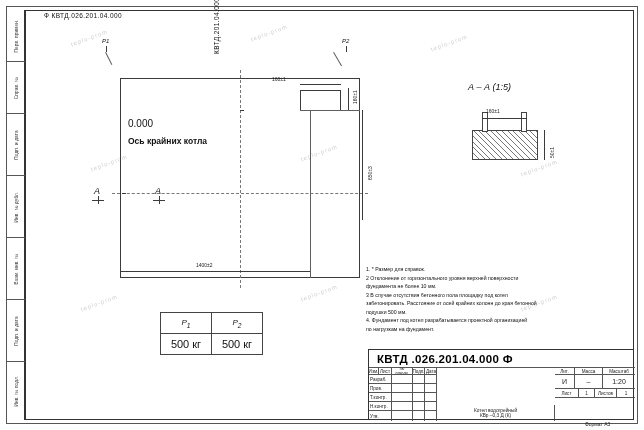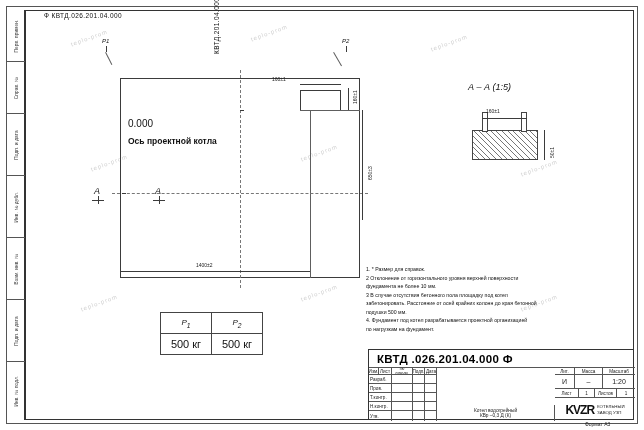--- a/index.html
+++ b/index.html
@@ -129,21 +129,21 @@
   <div class="ln" style="left:348px;top:88px;width:1px;height:22px;"></div>
   <div class="dim vdim" style="left:352px;top:104px;transform:rotate(-90deg);">160±1</div>
 
   <div class="ln" style="left:362px;top:110px;width:1px;height:110px;"></div>
   <div class="dim vdim" style="left:367px;top:180px;transform:rotate(-90deg);">650±3</div>
 
   <div class="ln" style="left:120px;top:271px;width:190px;height:1px;"></div>
   <div class="dim" style="left:196px;top:262px;">1400±2</div>
 
   <div class="zero" style="left:128px;top:118px;">0.000</div>
-  <div class="big-lbl" style="left:128px;top:136px;">Ось проектной котла</div>
+  <div class="big-lbl" style="left:128px;top:136px;">Ось крайних котла</div>
 
   <div class="lbl" style="left:94px;top:186px;font-size:9px;font-style:italic;">А</div>
   <div class="lbl" style="left:155px;top:186px;font-size:9px;font-style:italic;">А</div>
   <div class="ln" style="left:92px;top:200px;width:12px;height:1px;"></div>
   <div class="ln" style="left:153px;top:200px;width:12px;height:1px;"></div>
   <div class="ln" style="left:98px;top:196px;width:1px;height:8px;"></div>
   <div class="ln" style="left:159px;top:196px;width:1px;height:8px;"></div>
 
   <div class="ln" style="left:122px;top:193px;width:4px;height:1px;"></div>
   <div class="ln" style="left:240px;top:110px;width:4px;height:1px;"></div>
@@ -236,25 +236,18 @@
 
       <div class="tb-cell" style="left:0;top:7px;width:20px;height:14px;font-size:7px;">И</div>
       <div class="tb-cell" style="left:20px;top:7px;width:28px;height:14px;font-size:7px;">–</div>
       <div class="tb-cell" style="left:48px;top:7px;width:32px;height:14px;border-right:none;font-size:7px;">1:20</div>
 
       <div class="tb-cell" style="left:0;top:21px;width:24px;height:9px;">Лист</div>
       <div class="tb-cell" style="left:24px;top:21px;width:16px;height:9px;">1</div>
       <div class="tb-cell" style="left:40px;top:21px;width:22px;height:9px;">Листов</div>
       <div class="tb-cell" style="left:62px;top:21px;width:18px;height:9px;border-right:none;">1</div>
 
-      <div style="position:absolute;left:0;top:30px;width:80px;height:23px;box-sizing:border-box;display:flex;align-items:center;justify-content:center;">
-        <div class="logo" style="position:relative;left:0;top:0;margin-right:3px;">KVZR</div>
-        <div style="display:flex;flex-direction:column;font-size:4.4px;line-height:1.3;">
-          <span>КОТЕЛЬНЫЙ</span>
-          <span>ЗАВОД УЗП</span>
-        </div>
-      </div>
     </div>
   </div>
 
   <div style="position:absolute;left:585px;top:421px;font-size:5px;color:#222;">Формат А3</div>
 
 </div>
 
 </body></html>

